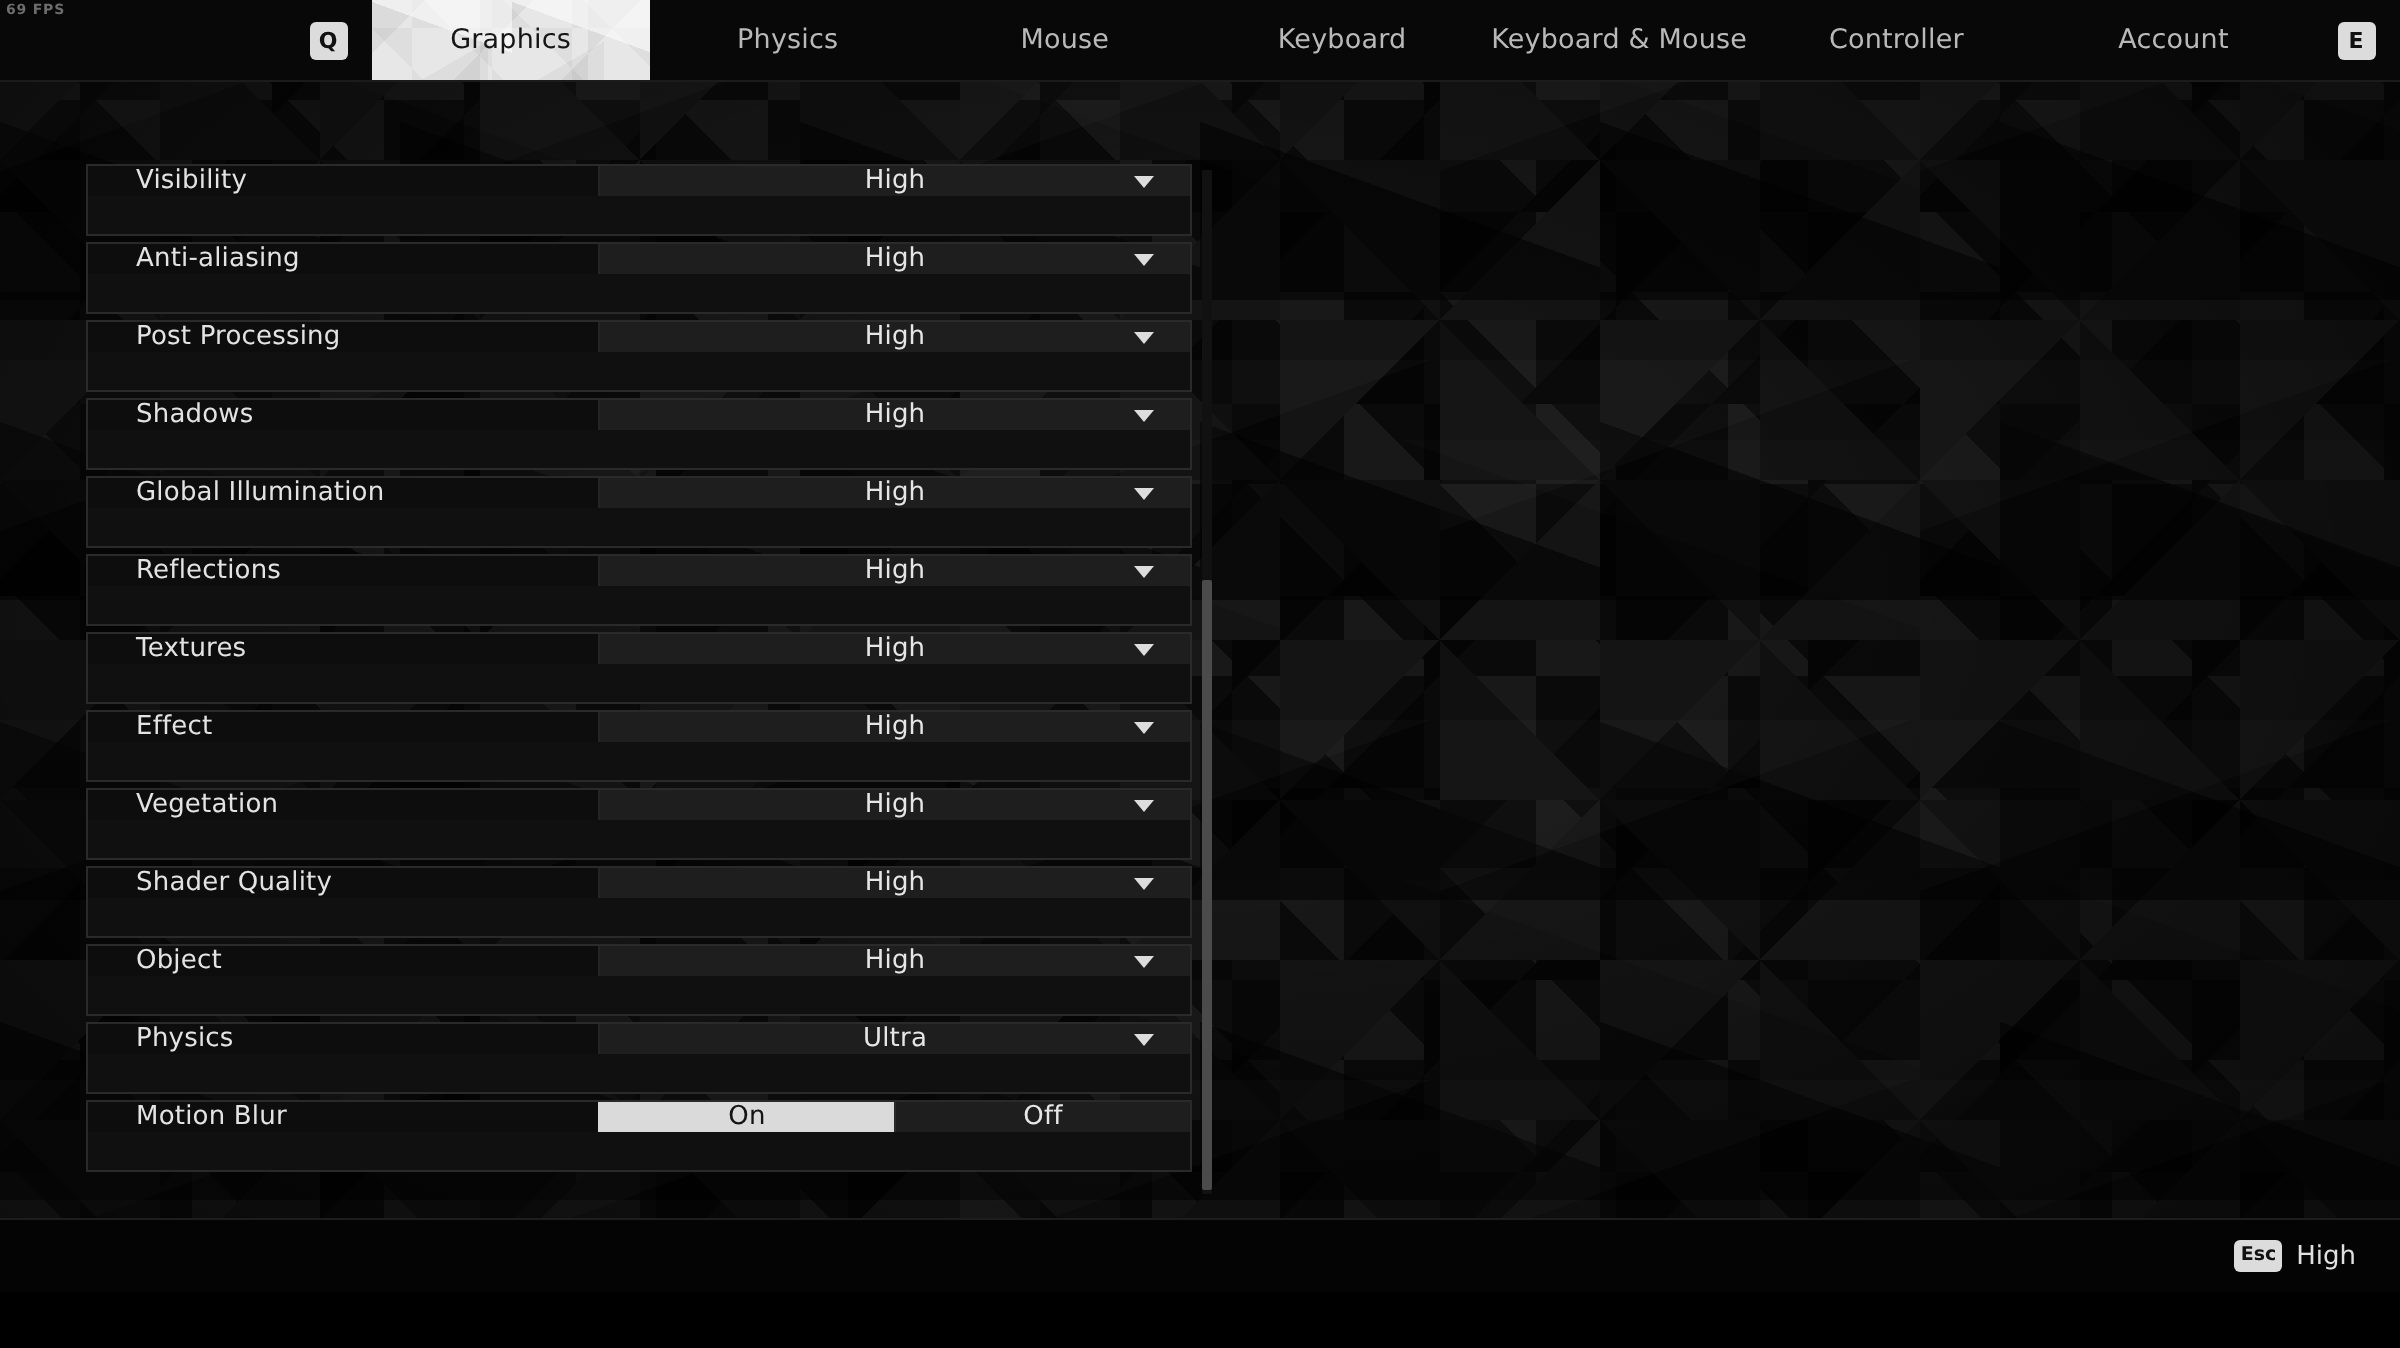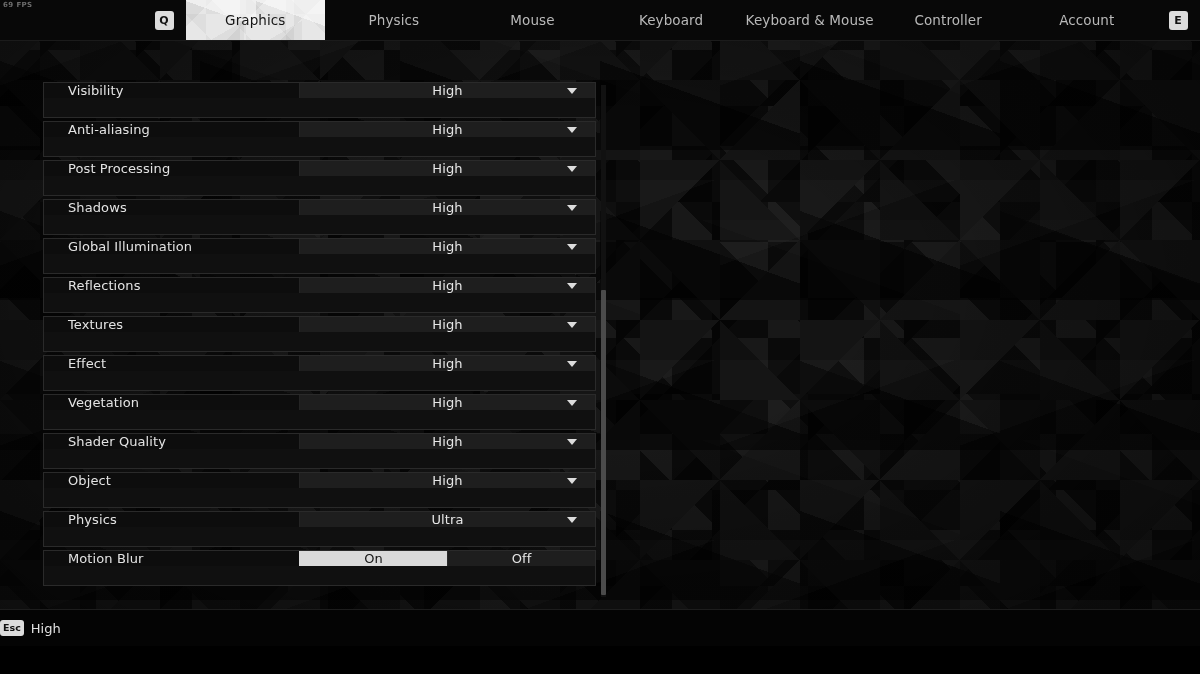--- a/index.html
+++ b/index.html
@@ -182,21 +182,21 @@
     z-index:6;
     cursor:pointer;
   }
 
   
   .bottombar {
     position:absolute; left:0; right:0; bottom:0; height:37px;
     z-index:6;
     background:#040404;
     border-top:1px solid #1d1d1d;
-    display:flex; align-items:center; justify-content:flex-start;
+    display:flex; align-items:center; justify-content:flex-end;
     padding-right:22px;
   }
   .back-hint {
     display:flex; align-items:center; gap:7px;
     font-size:13px; color:#e0e0e0;
     cursor:pointer;
   }
   .back-hint .key-badge { font-size:9.5px; min-width:21px; height:16px; }
 </style>
 </head>

